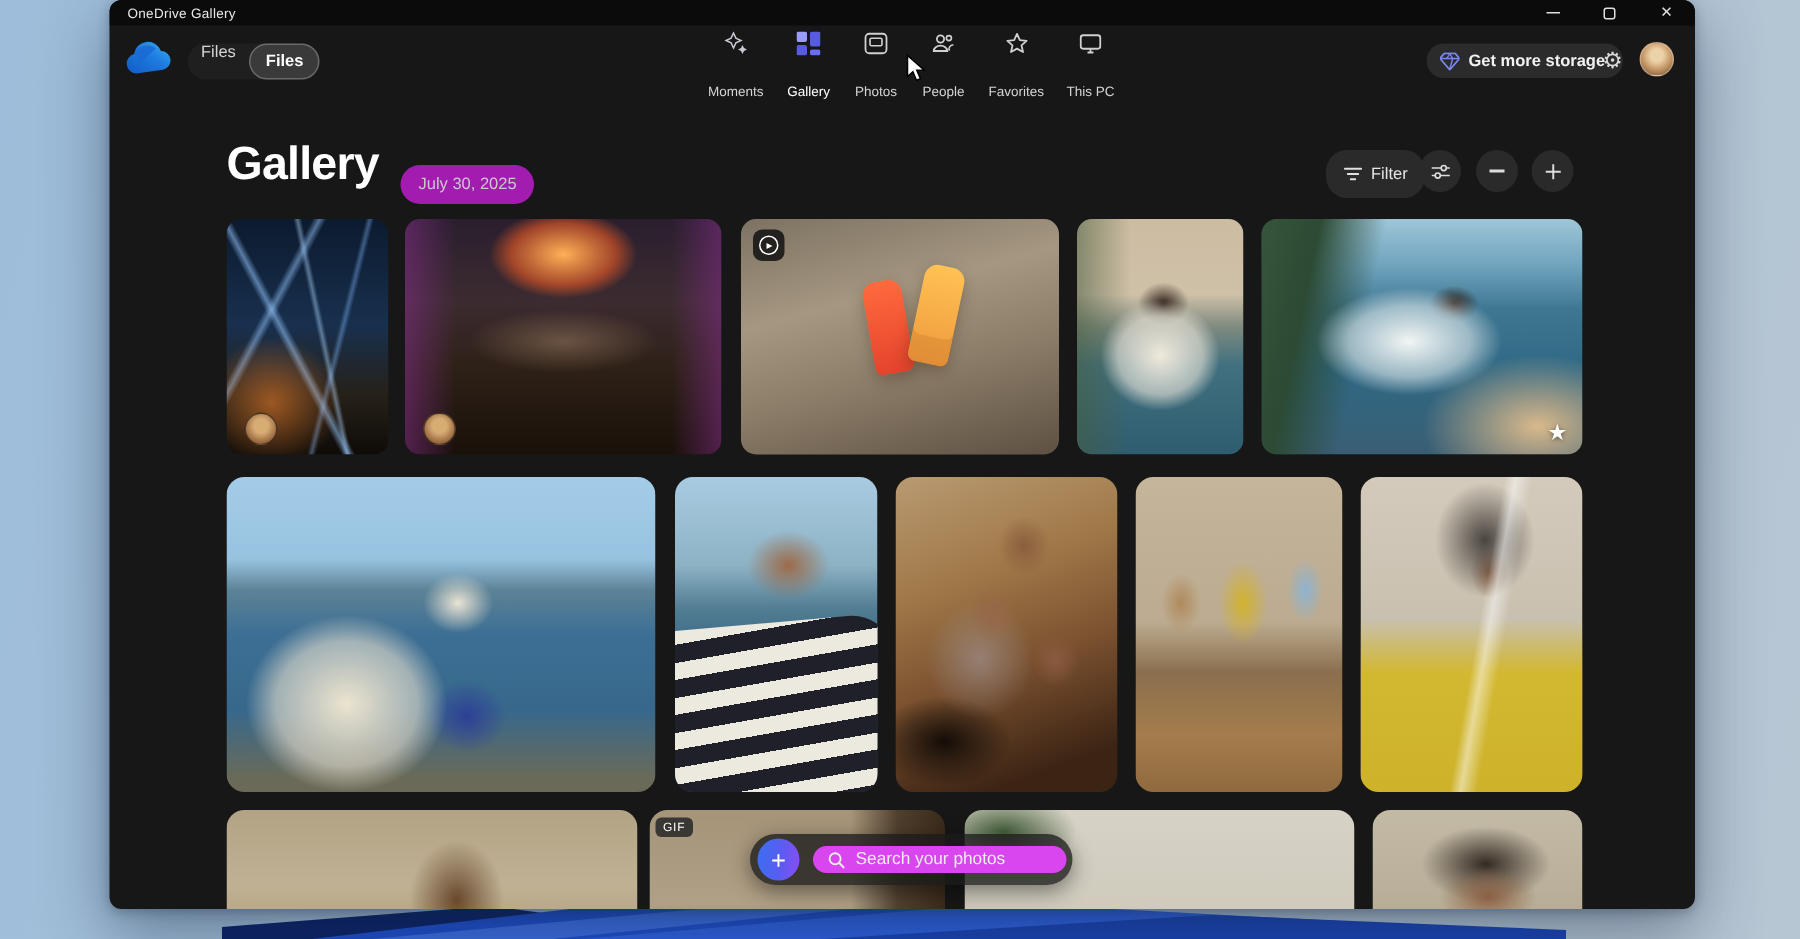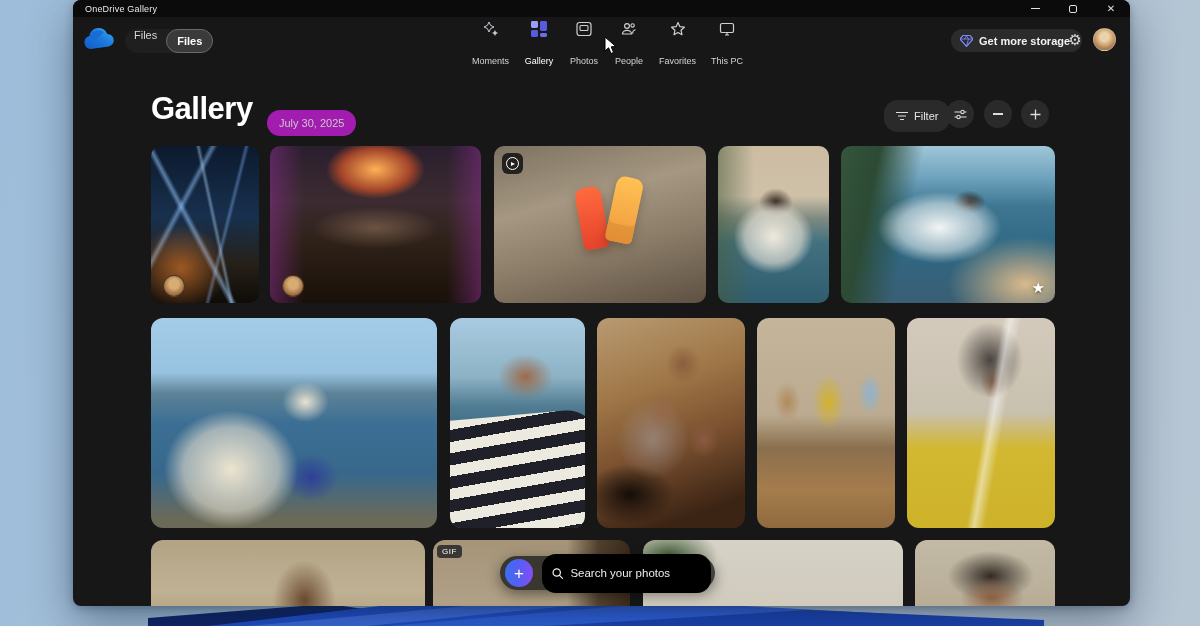--- a/index.html
+++ b/index.html
@@ -200,21 +200,21 @@
   
   .search-wrap {
     position:absolute; left:427px; top:556px; width:215px; height:34px; border-radius:17px;
     background:rgba(26,26,26,.78); display:flex; align-items:center; padding:0 4px 0 5px; gap:9px;
     box-shadow:0 4px 14px rgba(0,0,0,.45); z-index:5;
   }
   .add-btn { width:28px; height:28px; border-radius:50%; flex:0 0 auto;
     background:linear-gradient(95deg,#3a6ff0 0%,#5a5cf2 55%,#8a4df5 100%);
     display:flex; align-items:center; justify-content:center; color:#fff; font-size:17px;
     font-weight:400; line-height:1; border:none; }
-  .search-field { flex:1; height:39px; border-radius:14px; background:#000000;
+  .search-field { flex:1; height:18px; border-radius:14px; background:#d946ef;
     display:flex; align-items:center; gap:7px; padding:0 10px; }
   .search-field input { background:transparent; border:none; outline:none; width:100%;
     font-family:"Liberation Sans",sans-serif; font-size:11.5px; color:#f0f0f0; }
   .search-field input::placeholder { color:#ececec; opacity:1; }
 
   
   .cursor { position:absolute; left:531px; top:36px; z-index:50; }
 
   svg { display:block; }
 </style>

